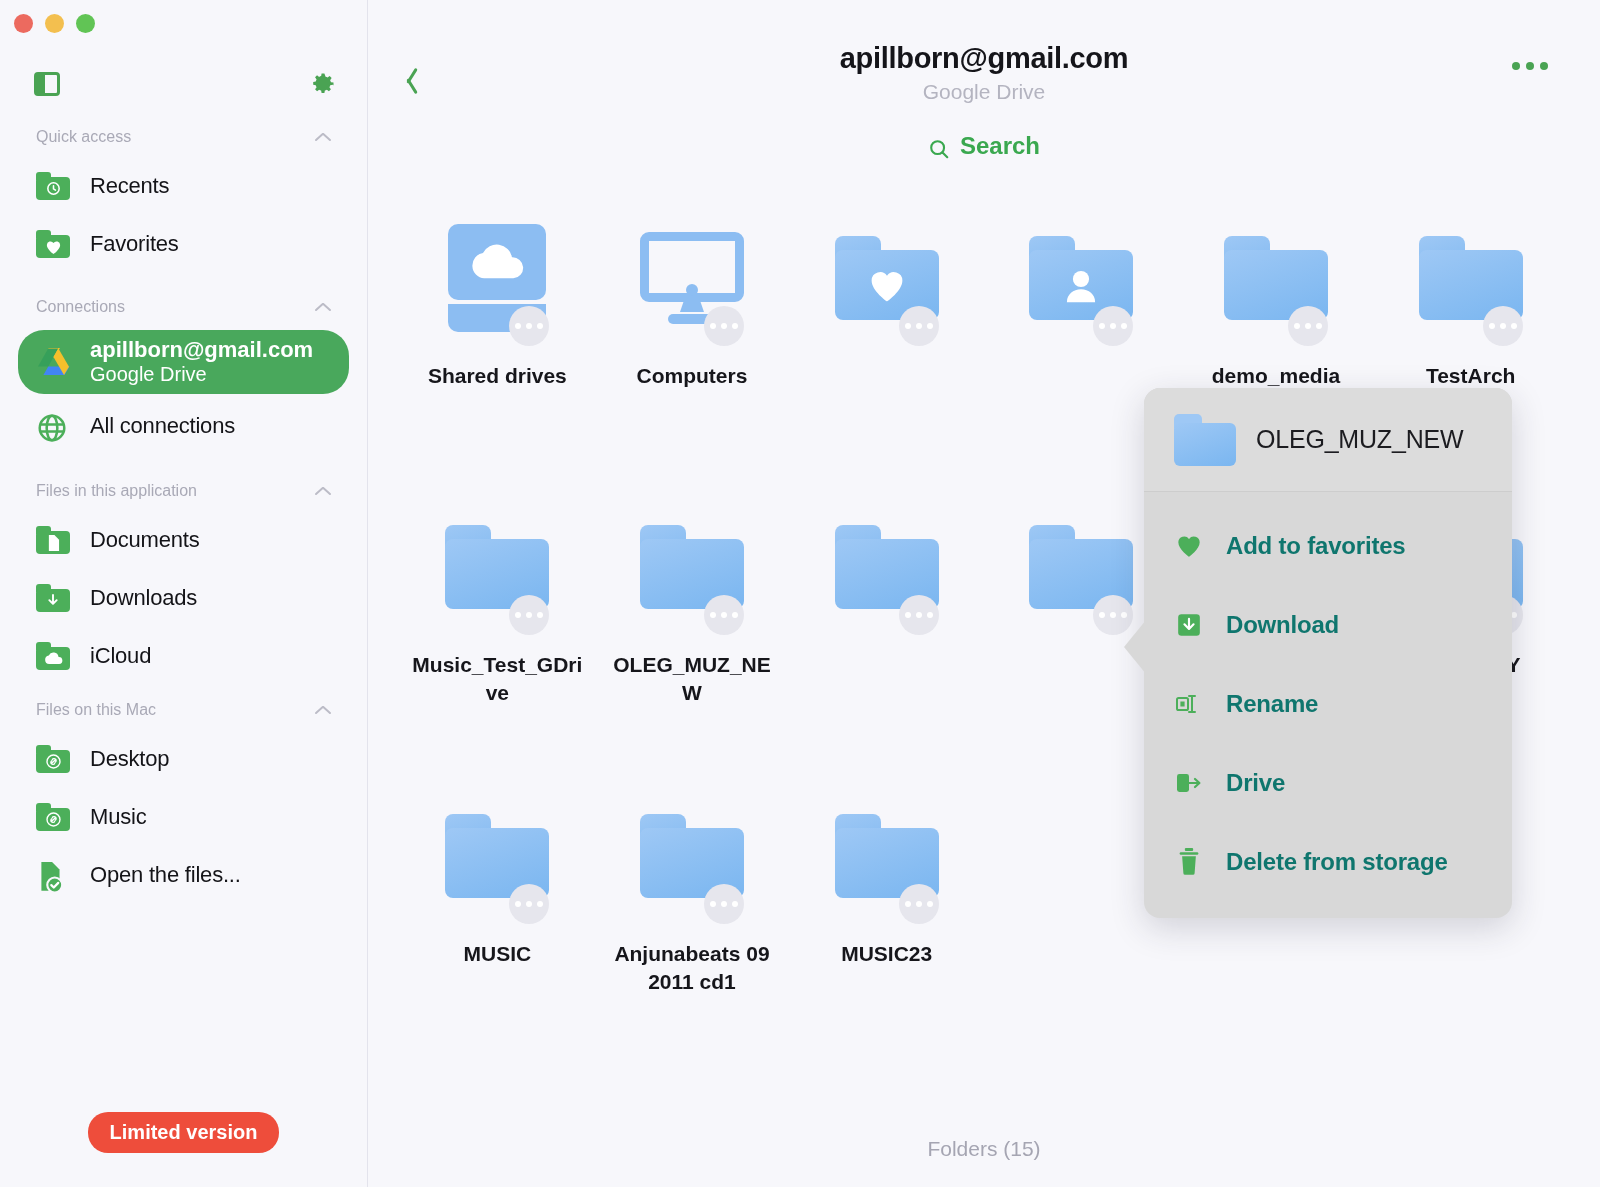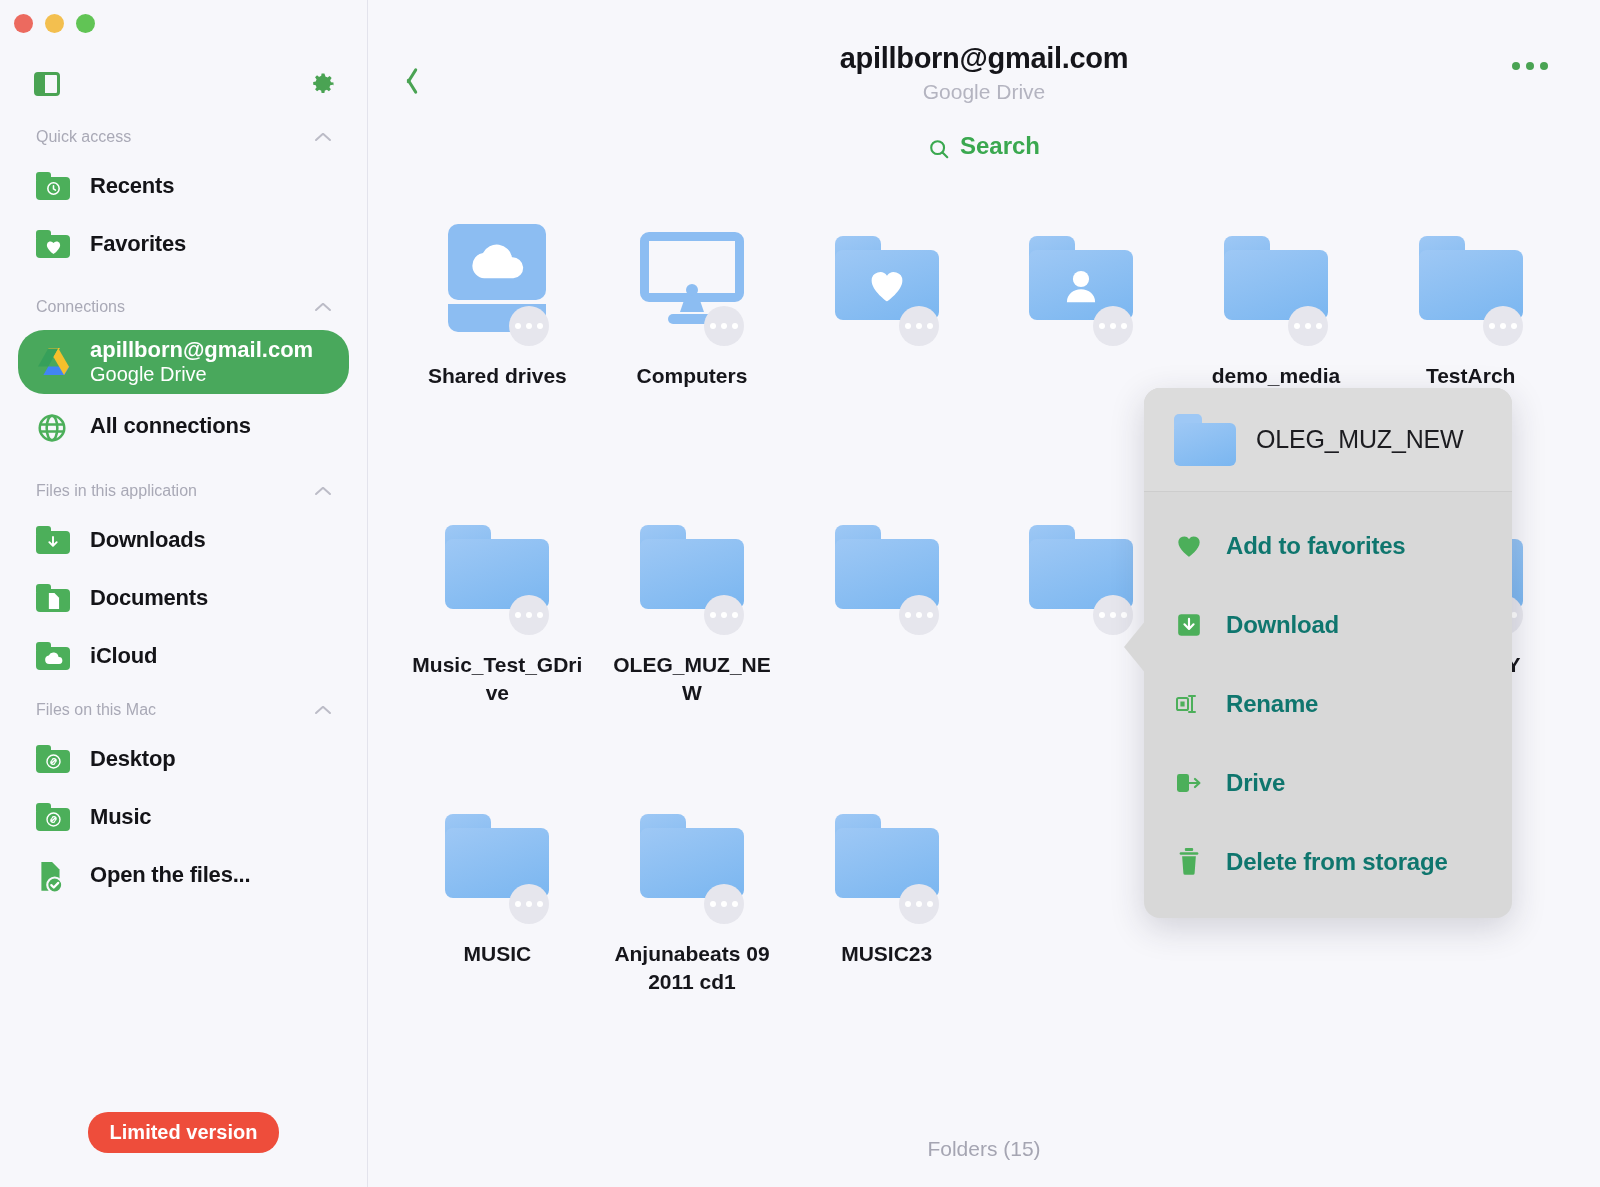--- a/index.html
+++ b/index.html
@@ -71,21 +71,21 @@
   .sb-item {
     display: flex; align-items: center;
     gap: 20px;
     height: 52px;
     margin: 6px 18px;
     padding: 0 18px;
     border-radius: 26px;
     cursor: default;
   }
   .sb-item .label {
-    font-size: 22px; font-weight: bold; color: #141418;
+    font-size: 22px; font-weight: normal; color: #141418;
     letter-spacing: -.2px;
   }
   .sb-item.active { background: #49a85c; }
   .sb-item.conn { height: 64px; }
   .sb-conn-text { display: flex; flex-direction: column; line-height: 1.12; }
   .sb-conn-text .title { font-size: 22px; font-weight: bold; color: #fff; }
   .sb-conn-text .sub { font-size: 20px; color: #ffffff; font-weight: normal; }
 
   .folder-ico { width: 34px; height: 28px; position: relative; flex: 0 0 34px; }
   .folder-ico .body {
@@ -393,39 +393,39 @@
       <div class="sb-group-header" style="margin-top:22px">
         <span>Files in this application</span>
         <span class="chev-up"></span>
       </div>
 
       <div class="sb-item">
         <span class="folder-ico">
           <span class="tab"></span>
             <span class="body"></span>
           <span class="sym">
-              <svg width="16" height="17" viewBox="0 0 20 20" fill="none" stroke="#fff" stroke-width="2.4" stroke-linecap="round" stroke-linejoin="round">
-                <path d="M10 3v11M5.4 9.6L10 14.2l4.6-4.6"></path>
+              <svg width="13" height="16" viewBox="0 0 14 17" fill="#fff">
+                <path d="M2 0h6l5 5v12H2z"></path>
               </svg>
             </span>
         </span>
-        <span class="label">Downloads</span>
+        <span class="label">Documents</span>
       </div>
 
       <div class="sb-item">
         <span class="folder-ico">
           <span class="tab"></span>
             <span class="body"></span>
           <span class="sym">
-              <svg width="13" height="16" viewBox="0 0 14 17" fill="#fff">
-                <path d="M2 0h6l5 5v12H2z"></path>
+              <svg width="16" height="17" viewBox="0 0 20 20" fill="none" stroke="#fff" stroke-width="2.4" stroke-linecap="round" stroke-linejoin="round">
+                <path d="M10 3v11M5.4 9.6L10 14.2l4.6-4.6"></path>
               </svg>
             </span>
         </span>
-        <span class="label">Documents</span>
+        <span class="label">Downloads</span>
       </div>
 
       <div class="sb-item">
         <span class="folder-ico">
           <span class="tab"></span>
             <span class="body"></span>
           <span class="sym">
               <svg width="19" height="13" viewBox="0 0 24 16" fill="#fff">
                 <path d="M19 15H6.5A5.5 5.5 0 016 4.1 6.6 6.6 0 0118.4 6 4.5 4.5 0 0119 15z"></path>
               </svg>

